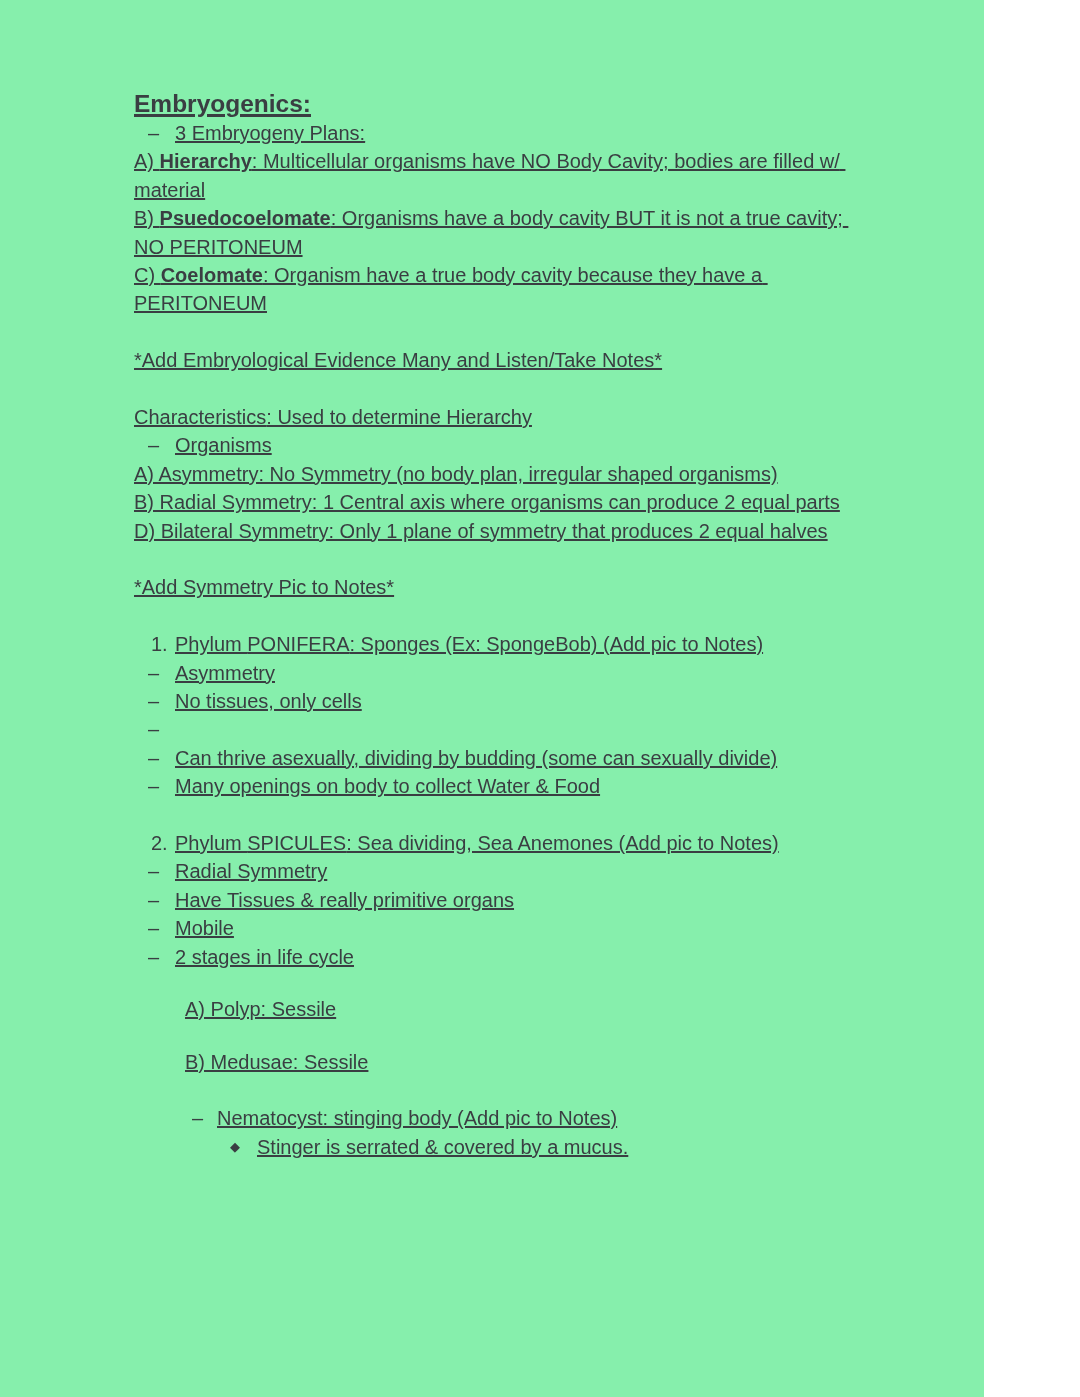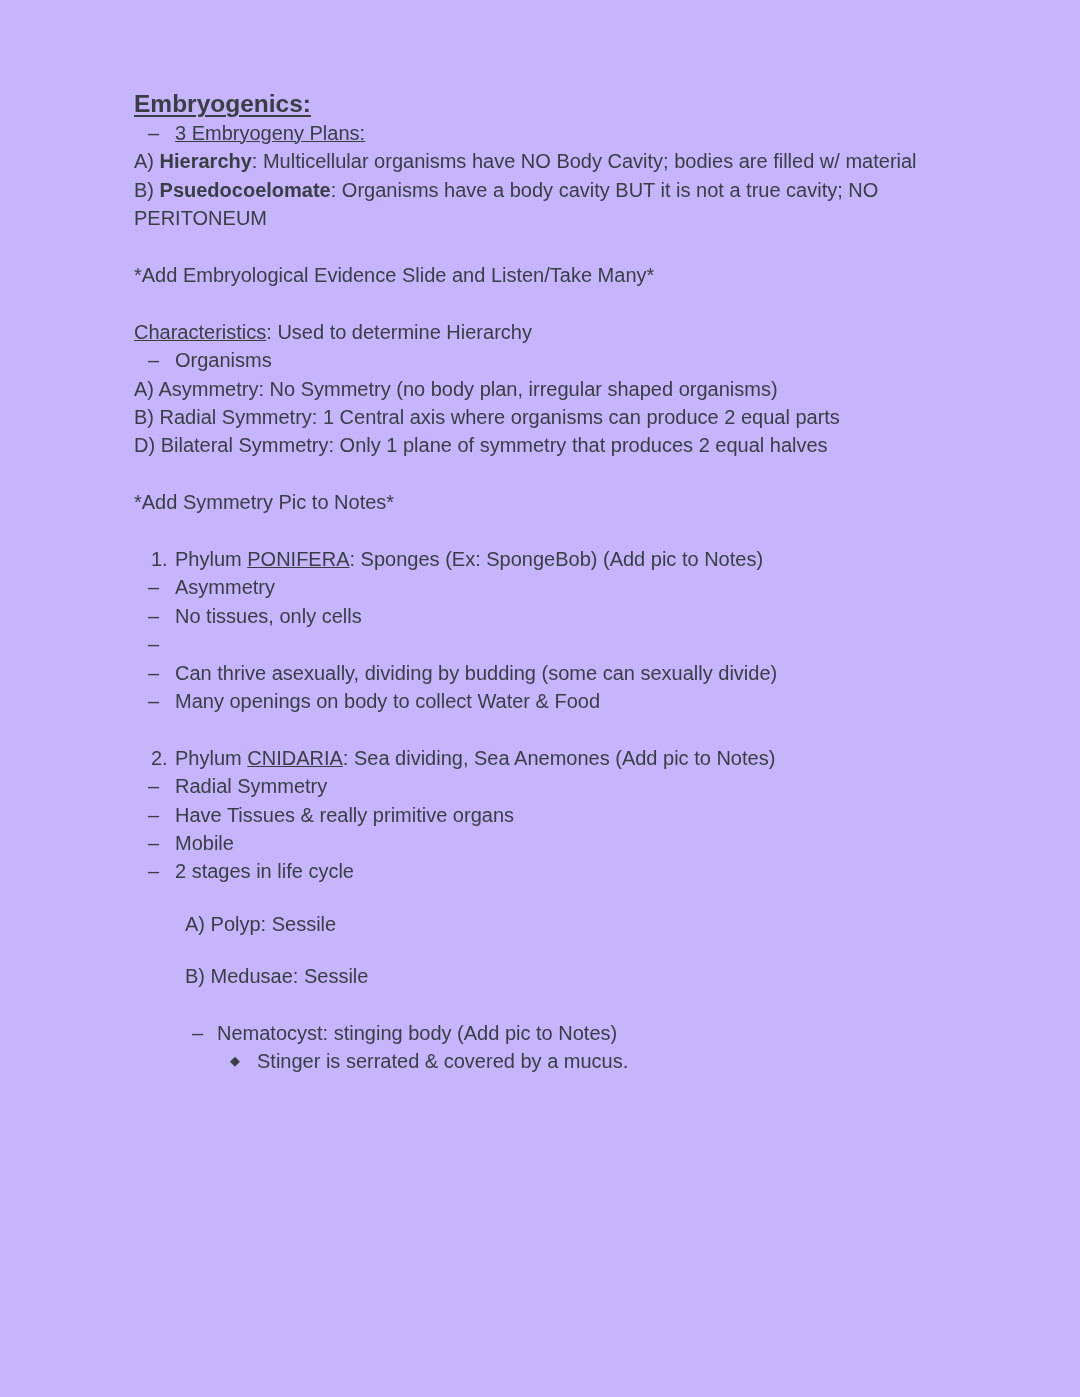--- a/index.html
+++ b/index.html
@@ -11,24 +11,25 @@
     width: 1080px;
     height: 1397px;
     overflow: hidden;
     font-family: "Liberation Sans", sans-serif;
     font-size: 20px;
     color: #3a3e42;
   }
   .page {
     position: relative;
     box-sizing: border-box;
-    width: 1080px;
+    width: 984px;
     height: 1397px;
     padding: 89px 134px 0 134px;
-    background: #c4b5fd;
+    background: #86efac;
+    text-decoration: underline;
   }
   .para {
     position: relative;
     line-height: 28.4px;
     min-height: 28.4px;
     white-space: pre-wrap;
   }
   .para.title {
     font-size: 24.5px;
     font-weight: bold;
@@ -59,39 +60,40 @@
   .para.title .run.u { text-decoration-thickness: 2px; text-underline-offset: 3px; }
 </style>
 </head>
 <body>
 
 <div class="page">
     <div class="para title"><span class="run b u">Embryogenics:</span></div>
     <div class="para dash1"><span class="marker">–</span><span class="run u">3 Embryogeny Plans:</span></div>
     <div class="para plain"><span class="run">A) </span><span class="run b">Hierarchy</span><span class="run">: Multicellular organisms have NO Body Cavity; bodies are filled w/ material</span></div>
     <div class="para plain"><span class="run">B) </span><span class="run b">Psuedocoelomate</span><span class="run">: Organisms have a body cavity BUT it is not a true cavity; NO PERITONEUM</span></div>
+    <div class="para plain"><span class="run">C) </span><span class="run b">Coelomate</span><span class="run">: Organism have a true body cavity because they have a PERITONEUM</span></div>
     <div class="para blank"></div>
-    <div class="para plain"><span class="run">*Add Embryological Evidence Slide and Listen/Take Many*</span></div>
+    <div class="para plain"><span class="run">*Add Embryological Evidence Many and Listen/Take Notes*</span></div>
     <div class="para blank"></div>
     <div class="para plain"><span class="run u">Characteristics</span><span class="run">: Used to determine Hierarchy</span></div>
     <div class="para dash1"><span class="marker">–</span><span class="run">Organisms</span></div>
     <div class="para plain"><span class="run">A) Asymmetry: No Symmetry (no body plan, irregular shaped organisms)</span></div>
     <div class="para plain"><span class="run">B) Radial Symmetry: 1 Central axis where organisms can produce 2 equal parts</span></div>
     <div class="para plain"><span class="run">D) Bilateral Symmetry: Only 1 plane of symmetry that produces 2 equal halves</span></div>
     <div class="para blank"></div>
     <div class="para plain"><span class="run">*Add Symmetry Pic to Notes*</span></div>
     <div class="para blank"></div>
     <div class="para num"><span class="marker">1.</span><span class="run">Phylum </span><span class="run u">PONIFERA</span><span class="run">: Sponges (Ex: SpongeBob) (Add pic to Notes)</span></div>
     <div class="para dash1"><span class="marker">–</span><span class="run">Asymmetry</span></div>
     <div class="para dash1"><span class="marker">–</span><span class="run">No tissues, only cells</span></div>
     <div class="para dash1"><span class="marker">–</span></div>
     <div class="para dash1"><span class="marker">–</span><span class="run">Can thrive asexually, dividing by budding (some can sexually divide)</span></div>
     <div class="para dash1"><span class="marker">–</span><span class="run">Many openings on body to collect Water &amp; Food</span></div>
     <div class="para blank"></div>
-    <div class="para num"><span class="marker">2.</span><span class="run">Phylum </span><span class="run u">CNIDARIA</span><span class="run">: Sea dividing, Sea Anemones (Add pic to Notes)</span></div>
+    <div class="para num"><span class="marker">2.</span><span class="run">Phylum </span><span class="run u">SPICULES</span><span class="run">: Sea dividing, Sea Anemones (Add pic to Notes)</span></div>
     <div class="para dash1"><span class="marker">–</span><span class="run">Radial Symmetry</span></div>
     <div class="para dash1"><span class="marker">–</span><span class="run">Have Tissues &amp; really primitive organs</span></div>
     <div class="para dash1"><span class="marker">–</span><span class="run">Mobile</span></div>
     <div class="para dash1"><span class="marker">–</span><span class="run">2 stages in life cycle</span></div>
     <div class="para sub"><span class="run">A) Polyp: Sessile</span></div>
     <div class="para sub"><span class="run">B) Medusae: Sessile</span></div>
     <div class="para blank"></div>
     <div class="para dash2"><span class="marker">–</span><span class="run">Nematocyst: stinging body (Add pic to Notes)</span></div>
     <div class="para diamond"><span class="marker">◆</span><span class="run">Stinger is serrated &amp; covered by a mucus.</span></div>
   </div>

